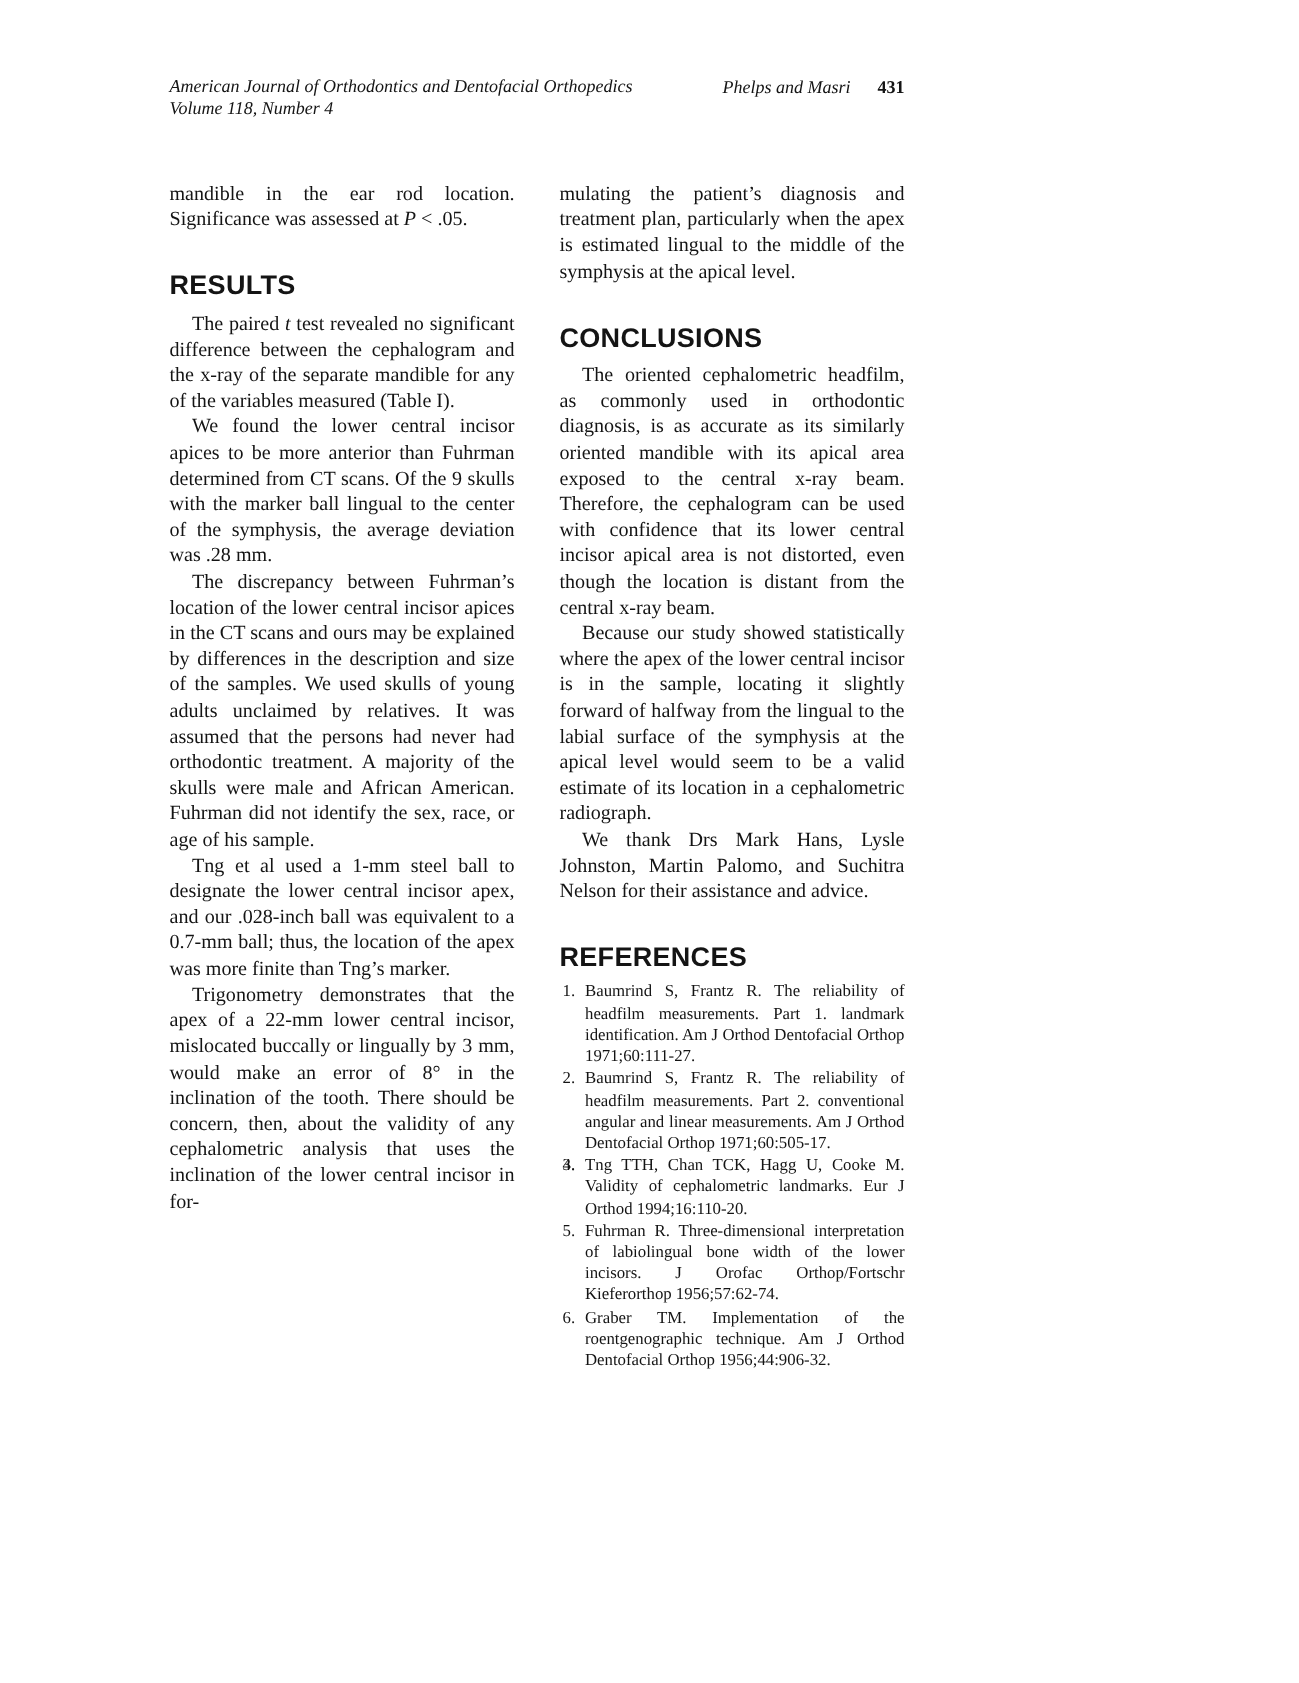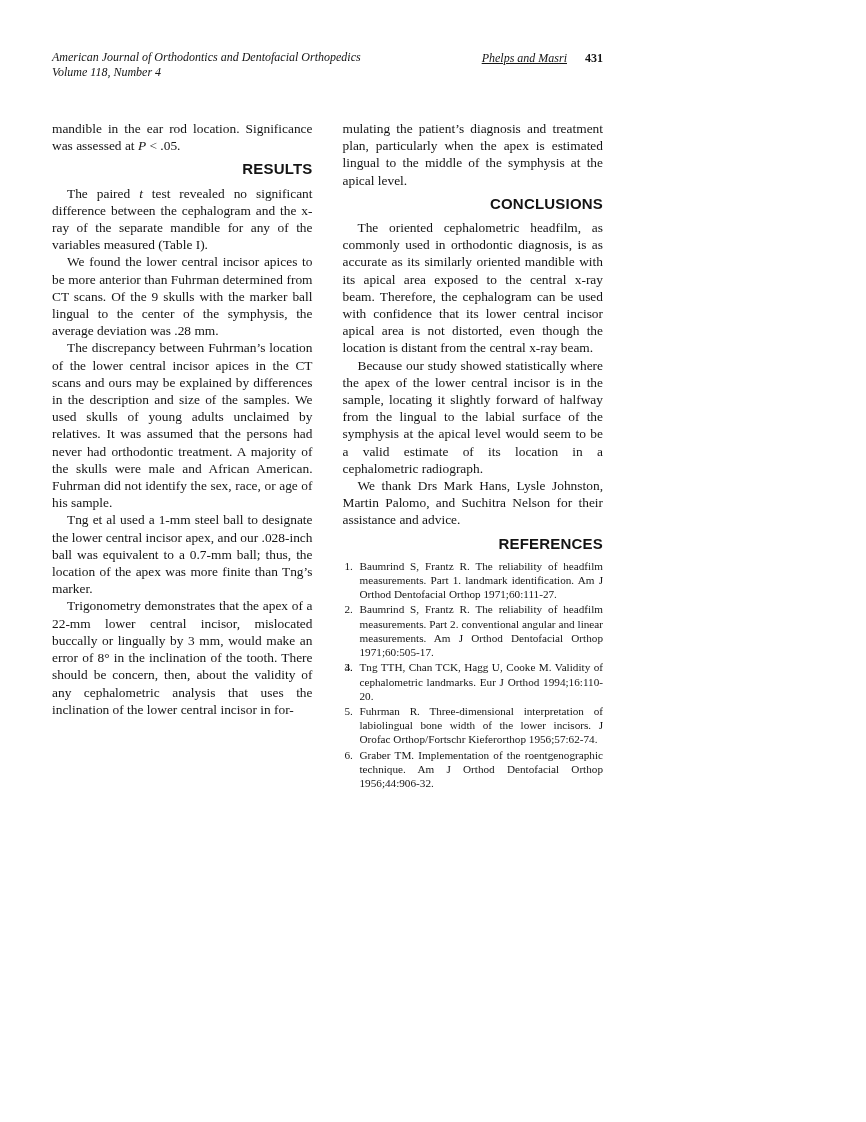--- a/index.html
+++ b/index.html
@@ -13,42 +13,41 @@
     font-family: "Liberation Serif", serif;
     color: #141414;
     -webkit-font-smoothing: antialiased;
   }
   .page {
     position: relative;
     width: 694px;
     height: 1122px;
     background: #ffffff;
     box-sizing: border-box;
-    padding: 50px 91px 0 52px;
+    padding: 50px 91px 0 113px;
     overflow: hidden;
   }
   
   .running-header {
     display: flex;
     justify-content: space-between;
     align-items: flex-start;
     font-size: 12px;
     line-height: 15px;
     margin-bottom: 40px;
   }
   .running-header .left-block {
     font-style: italic;
   }
   .running-header .right-block {
     white-space: nowrap;
     padding-top: 1px;
   }
   .running-header .authors {
     font-style: italic;
-    text-decoration: underline;
   }
   .running-header .pagenum {
     font-weight: bold;
     font-style: normal;
     margin-left: 18px;
   }
   
   .columns {
     display: flex;
     gap: 30px;
@@ -62,24 +61,24 @@
   p.body-par {
     margin: 0;
     text-indent: 15px;
   }
   p.body-par.noindent {
     text-indent: 0;
   }
   .section-heading {
     font-family: "Liberation Sans", sans-serif;
     font-weight: bold;
-    font-size: 15px;
+    font-size: 18px;
     letter-spacing: 0.2px;
-    margin: 6px 0 7px 0;
-    text-align: right;
+    margin: 28px 0 7px 0;
+    text-align: left;
   }
   .ital { font-style: italic; }
   .ack {
     margin-top: 17px;
   }
   
   .ref-list {
     list-style: none;
     margin: 0;
     padding: 0;

